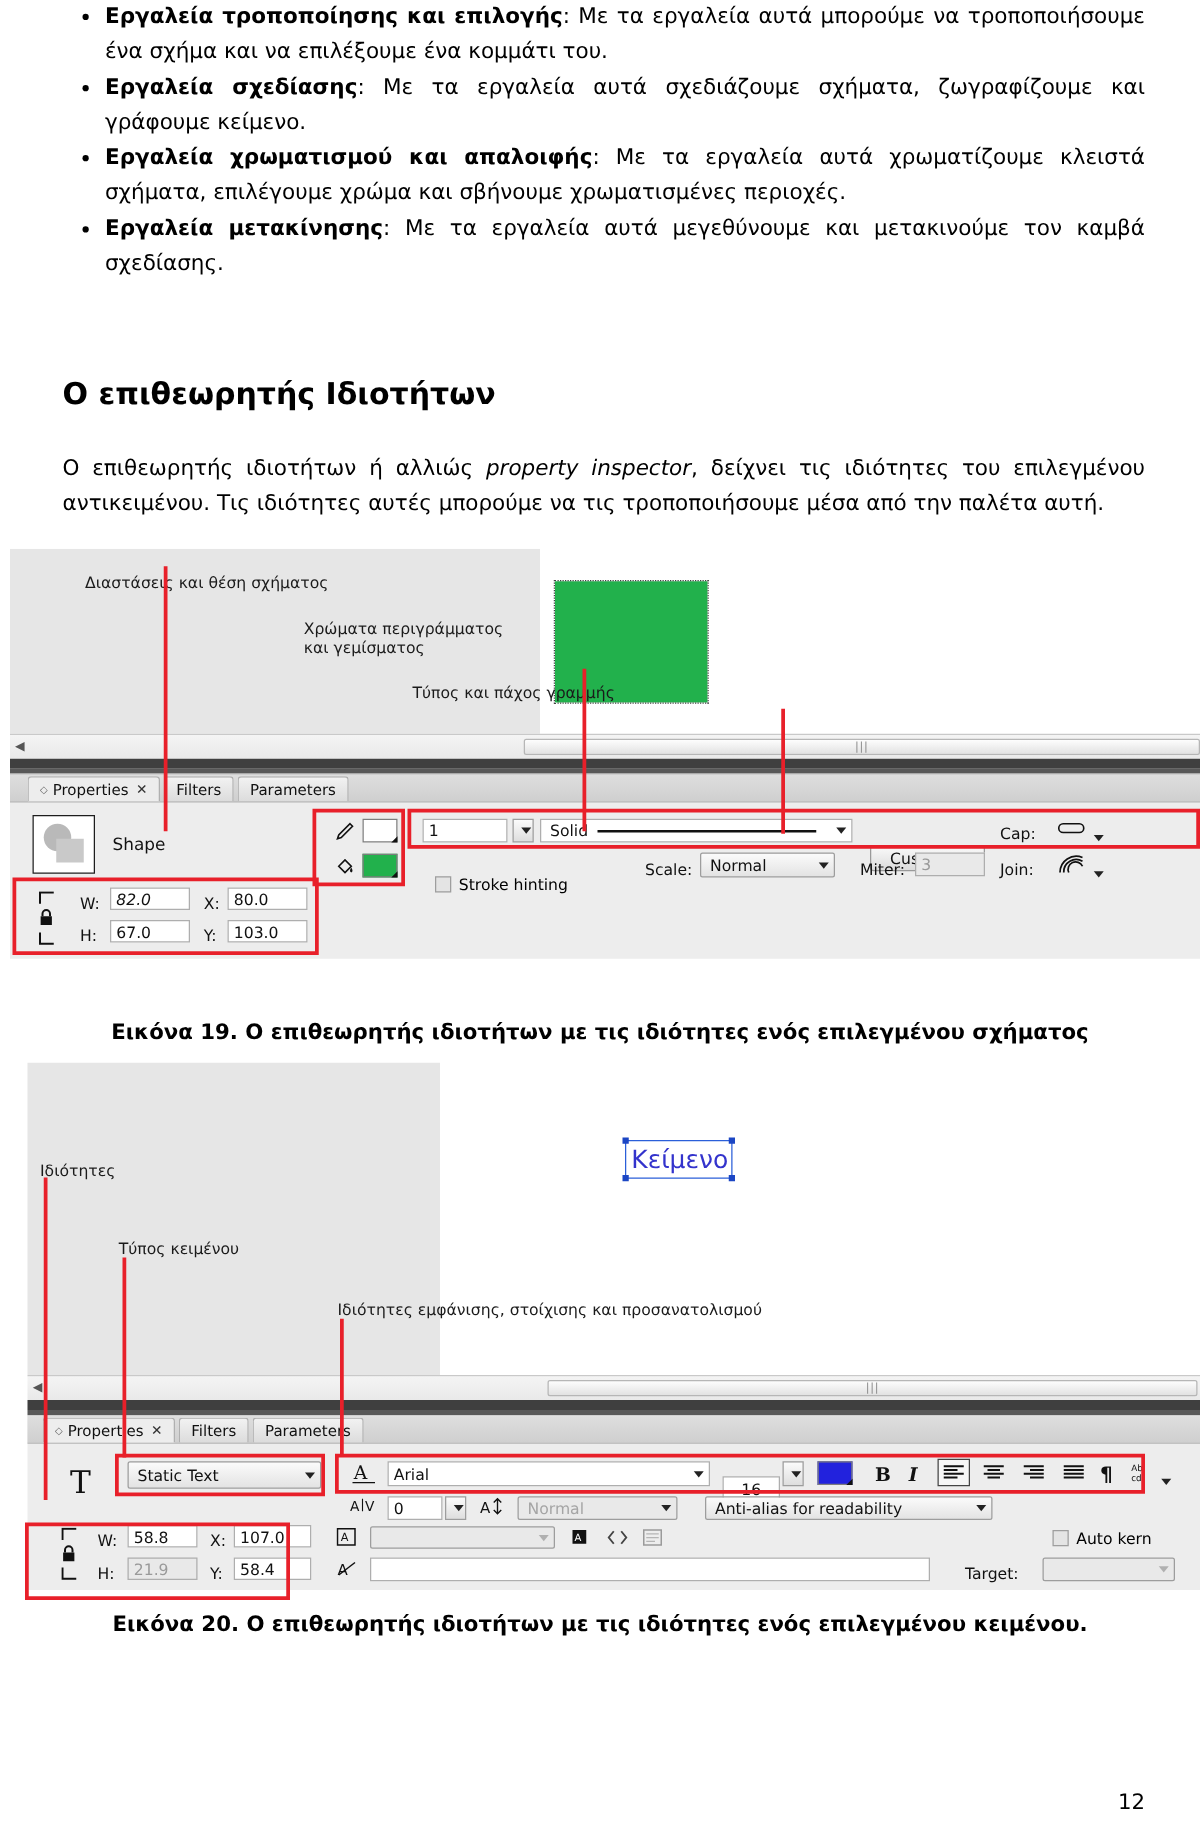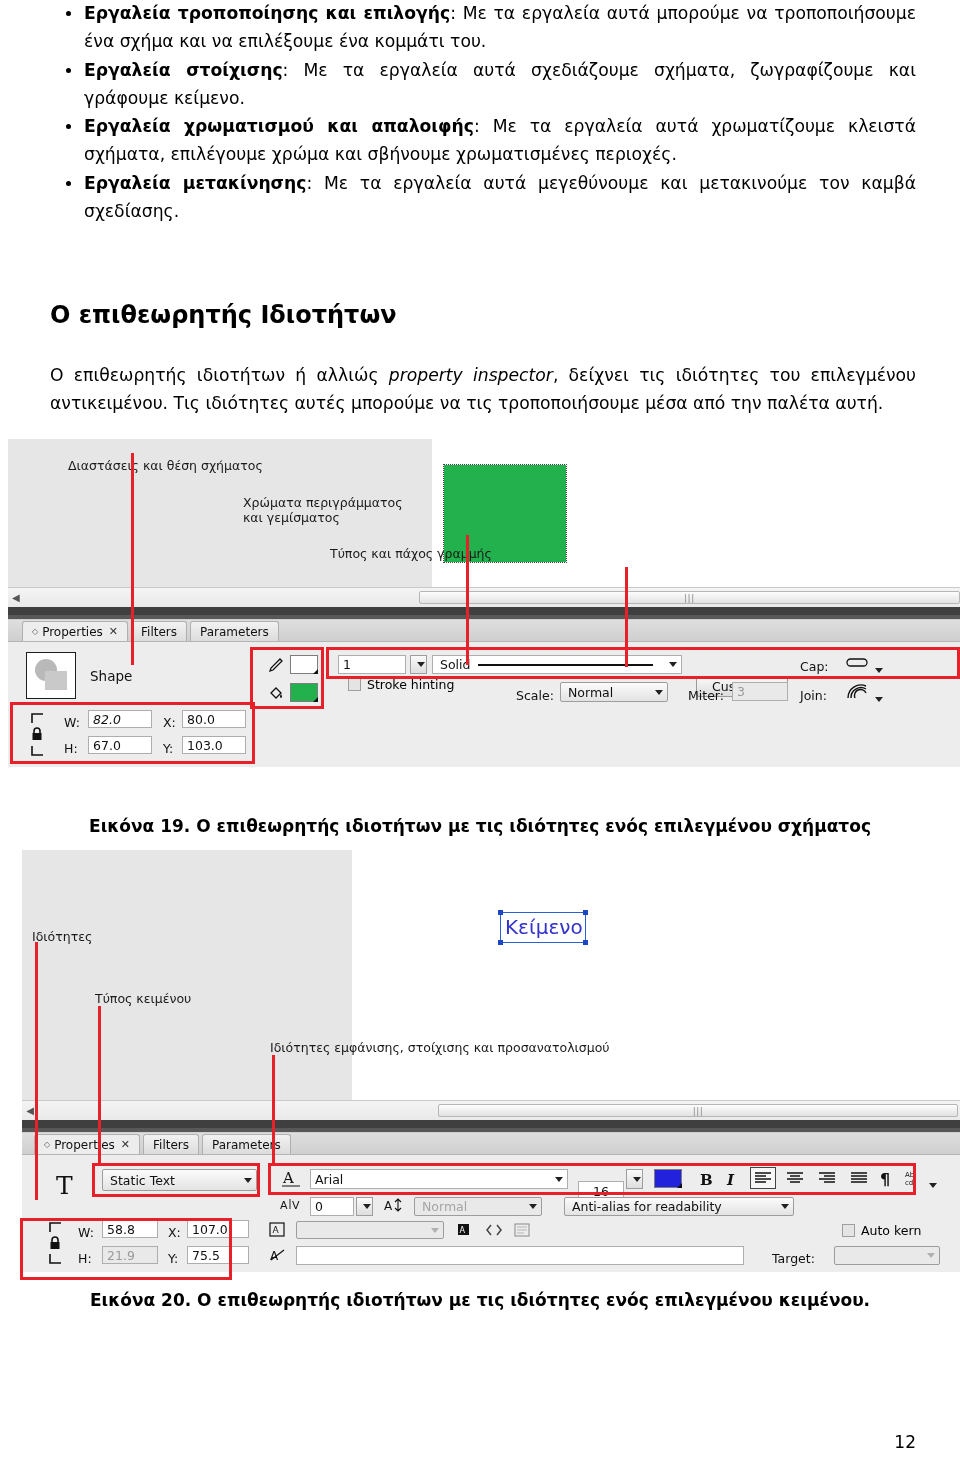--- a/index.html
+++ b/index.html
@@ -200,21 +200,21 @@
 </head>
 <body>
 
 <div class="doc">
 
   <ul class="bullets">
     <li>
       <span class="b">Εργαλεία τροποποίησης και επιλογής</span><span>: Με τα εργαλεία αυτά μπορούμε να τροποποιήσουμε ένα σχήμα και να επιλέξουμε ένα κομμάτι του.</span>
     </li>
     <li>
-      <span class="b">Εργαλεία στοίχισης</span><span>: Με τα εργαλεία αυτά σχεδιάζουμε σχήματα, ζωγραφίζουμε και γράφουμε κείμενο.</span>
+      <span class="b">Εργαλεία σχεδίασης</span><span>: Με τα εργαλεία αυτά σχεδιάζουμε σχήματα, ζωγραφίζουμε και γράφουμε κείμενο.</span>
     </li>
     <li>
       <span class="b">Εργαλεία χρωματισμού και απαλοιφής</span><span>: Με τα εργαλεία αυτά χρωματίζουμε κλειστά σχήματα, επιλέγουμε χρώμα και σβήνουμε χρωματισμένες περιοχές.</span>
     </li>
     <li>
       <span class="b">Εργαλεία μετακίνησης</span><span>: Με τα εργαλεία αυτά μεγεθύνουμε και μετακινούμε τον καμβά σχεδίασης.</span>
     </li>
   </ul>
 
   <div class="spacer-1"></div>
@@ -320,21 +320,21 @@
       <div class="fld" style="left:330px; top:35px; width:68px; height:19px;">1</div>
       <div class="spin" style="left:402px; top:35px; height:19px;">
         <span class="caret"></span>
       </div>
       <div class="combo flat" style="left:424px; top:35px; width:250px; height:19px;">
         <span>Solid</span>
         <span class="caret"></span>
       </div>
       <div class="solidline" style="left:470px; top:44px; width:175px;"></div>
 
-      <div class="chk" style="left:340px; top:57px;">
+      <div class="chk" style="left:340px; top:80px;">
         <span class="box"></span>
         <span>Stroke hinting</span>
       </div>
 
       <div class="btn" style="left:688px; top:34px; width:92px; height:21px;">Custom...</div>
 
       <div class="lbl" style="left:792px; top:39px;">Cap:</div>
       <div class="icn" style="left:838px; top:34px; width:22px; height:16px;">
         <svg width="22" height="13" viewBox="0 0 22 13">
             <rect x="1" y="3" width="20" height="7" rx="3.5" fill="none" stroke="#111" stroke-width="1.3"></rect>
@@ -526,21 +526,21 @@
       </div>
 
       <div class="lbl" style="left:56px; top:92px;">W:</div>
       <div class="fld" style="left:80px; top:87px; width:56px; height:18px;">58.8</div>
       <div class="lbl" style="left:146px; top:92px;">X:</div>
       <div class="fld" style="left:165px; top:87px; width:62px; height:18px;">107.0</div>
 
       <div class="lbl" style="left:56px; top:118px;">H:</div>
       <div class="fld grey" style="left:80px; top:113px; width:56px; height:18px;">21.9</div>
       <div class="lbl" style="left:146px; top:118px;">Y:</div>
-      <div class="fld" style="left:165px; top:113px; width:62px; height:18px;">75.5</div>
+      <div class="fld" style="left:165px; top:113px; width:62px; height:18px;">58.4</div>
 
       <div class="icn" style="left:246px; top:88px; width:20px; height:18px;">
         <svg width="18" height="17" viewBox="0 0 18 17">
             <rect x="1" y="1" width="14" height="13" fill="none" stroke="#111" stroke-width="1.2"></rect>
             <text x="3.5" y="11" font-size="9" fill="#111" font-family="DejaVu Sans, sans-serif">A</text>
           </svg>
       </div>
       <div class="combo dis" style="left:274px; top:88px; width:148px; height:18px;">
         <span></span>
           <span class="caret dis"></span>

